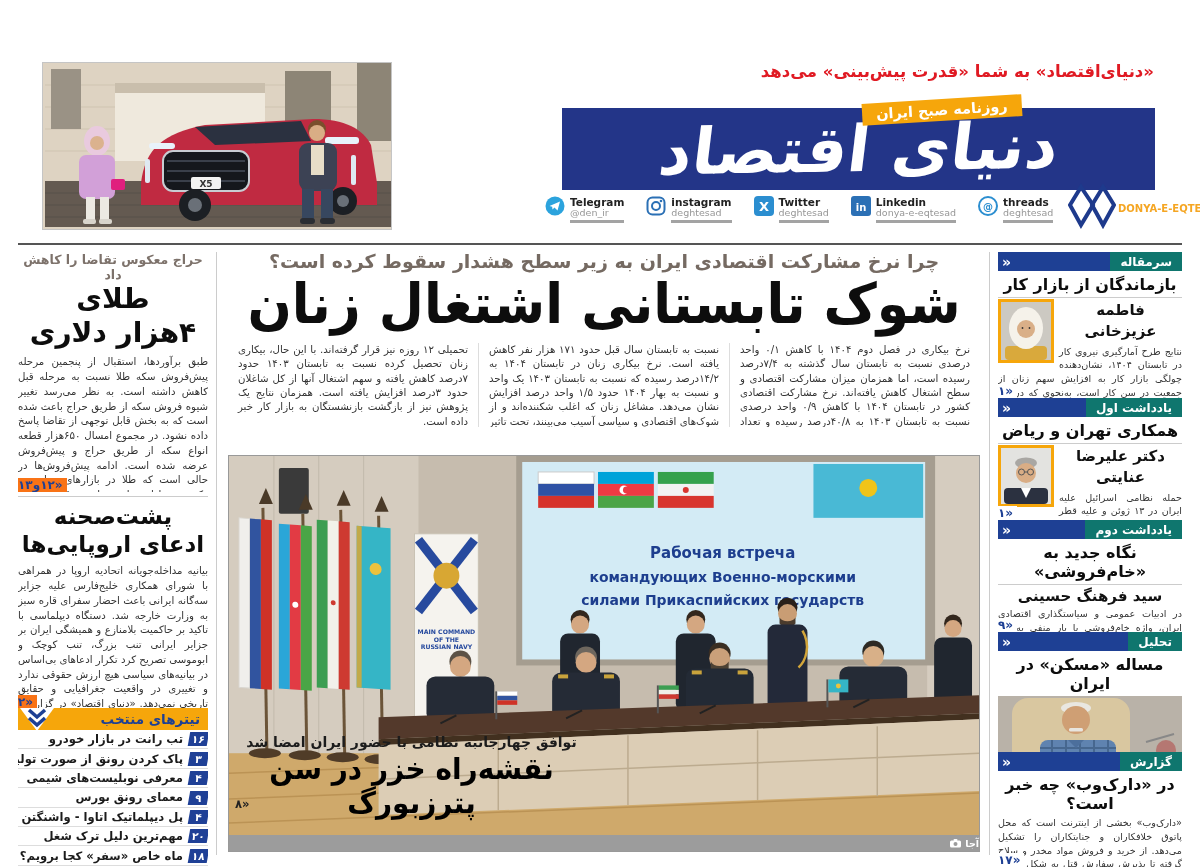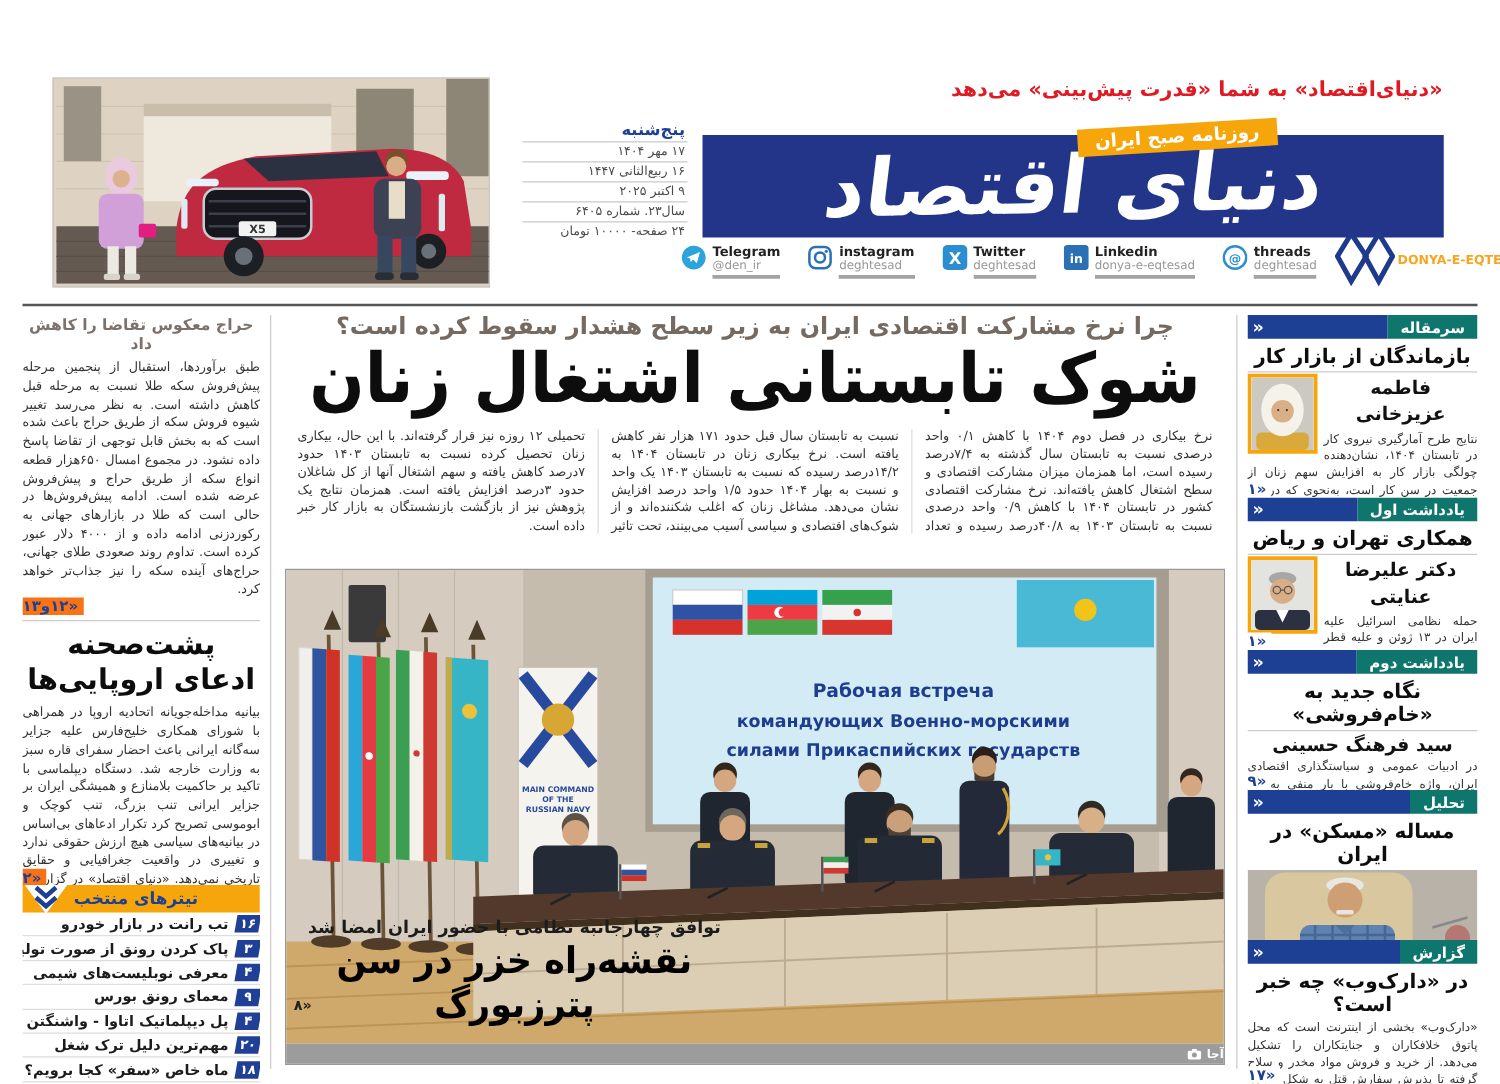--- a/index.html
+++ b/index.html
@@ -37,21 +37,21 @@
   .leftcol .blk{position:absolute;left:0;right:0;overflow:hidden;}
   .gold{top:0;height:240px;}
   .gold .kick{font-size:12.5px;}
   .bigt{font-weight:bold;color:#0d0d0d;text-align:center;line-height:1.2;}
   .gold .bigt{font-size:28px;}
   .leftcol .jbody{font-size:10.2px;line-height:1.45;margin-top:6px;}
   .blk .ref{position:absolute;left:0;bottom:0;background:#f97316;padding:0 4px 0 0;}
   .europe{top:244px;height:206px;border-top:1px solid #ccc;padding-top:6px;}
   .europe .bigt{font-size:23px;}
   .picks{top:456px;height:159px;}
-  .picks-head{position:relative;height:22px;background:#f6a60b;display:flex;align-items:center;justify-content:center;}
+  .picks-head{position:relative;height:22px;background:#f6a60b;display:flex;align-items:center;}
   .picks-head .pt{color:#1e4094;font-weight:bold;font-size:13.5px;margin-right:8px;}
   .picks-head svg{position:absolute;left:2px;top:0;}
   .pick{display:flex;align-items:center;gap:6px;height:18.4px;border-bottom:1px solid #ddd;}
   .pick .pg{background:#1f4096;color:#fff;font-size:10.5px;font-weight:bold;width:19px;height:13.5px;display:flex;align-items:center;justify-content:center;transform:skewX(-10deg);flex:0 0 auto;}
   .pick .tx{font-size:11.6px;font-weight:bold;color:#1b1b1b;white-space:nowrap;}
 
   
   .center{position:absolute;left:228px;top:250px;width:752px;height:617px;}
   .lead-kick{font-size:19px;font-weight:bold;color:#756a62;text-align:center;}
   .headline{font-size:52px;font-weight:bold;color:#0d0d0d;text-align:center;line-height:1.1;transform:scaleY(1.06);margin-top:4px;white-space:nowrap;}
@@ -148,28 +148,20 @@
   </div>
 
   <div class="tagline">«دنیای‌اقتصاد» به شما «قدرت پیش‌بینی» می‌دهد</div>
   <div class="logo-box">
     <span class="logo-text">دنیای اقتصاد</span>
   </div>
   <div class="badge">
     <span>روزنامه صبح ایران</span>
   </div>
 
-  <div class="dates">
-    <div class="wd">پنج‌شنبه</div>
-    <div class="dl">۱۷ مهر ۱۴۰۴</div>
-    <div class="dl">۱۶ ربیع‌الثانی ۱۴۴۷</div>
-    <div class="dl">۹ اکتبر ۲۰۲۵</div>
-    <div class="dl">سال۲۳. شماره ۶۴۰۵</div>
-    <div class="dl">۲۴ صفحه- ۱۰۰۰۰ تومان</div>
-  </div>
 
   <div class="social">
     <div class="soc">
       <svg width="20" height="20" viewBox="0 0 20 20">
           <circle cx="10" cy="10" r="9.5" fill="#2ba3dd"></circle>
           <path d="M4.5,10 L15,5.5 L12.5,14.5 L9.5,11.5 L7.5,13.5 L7.2,10.8 Z" fill="#fff"></path>
         </svg>
       <span class="txt">
           <span class="nm">Telegram</span>
           <span class="hd">@den_ir</span>
@@ -226,20 +218,22 @@
   <div class="header-rule"></div>
 
   <div class="vd" style="left:216px;"></div>
   <div class="vd" style="left:989px;"></div>
 
   <div class="leftcol">
 
     <div class="blk gold">
       <div class="kick">حراج معکوس تقاضا را کاهش داد</div>
       <div class="bigt">
+        <div>طلای</div>
+          <div>۴هزار دلاری</div>
       </div>
       <div class="jbody">طبق برآوردها، استقبال از پنجمین مرحله پیش‌فروش سکه طلا نسبت به مرحله قبل کاهش داشته است. به نظر می‌رسد تغییر شیوه فروش سکه از طریق حراج باعث شده است که به بخش قابل توجهی از تقاضا پاسخ داده نشود. در مجموع امسال ۶۵۰هزار قطعه انواع سکه از طریق حراج و پیش‌فروش عرضه شده است. ادامه پیش‌فروش‌ها در حالی است که طلا در بازارهای جهانی به رکوردزنی ادامه داده و از ۴۰۰۰ دلار عبور کرده است. تداوم روند صعودی طلای جهانی، حراج‌های آینده سکه را نیز جذاب‌تر خواهد کرد.</div>
       <div class="ref">«۱۲و۱۳</div>
     </div>
 
     <div class="blk europe">
       <div class="bigt">
         <div>پشت‌صحنه</div>
           <div>ادعای اروپایی‌ها</div>
       </div>

